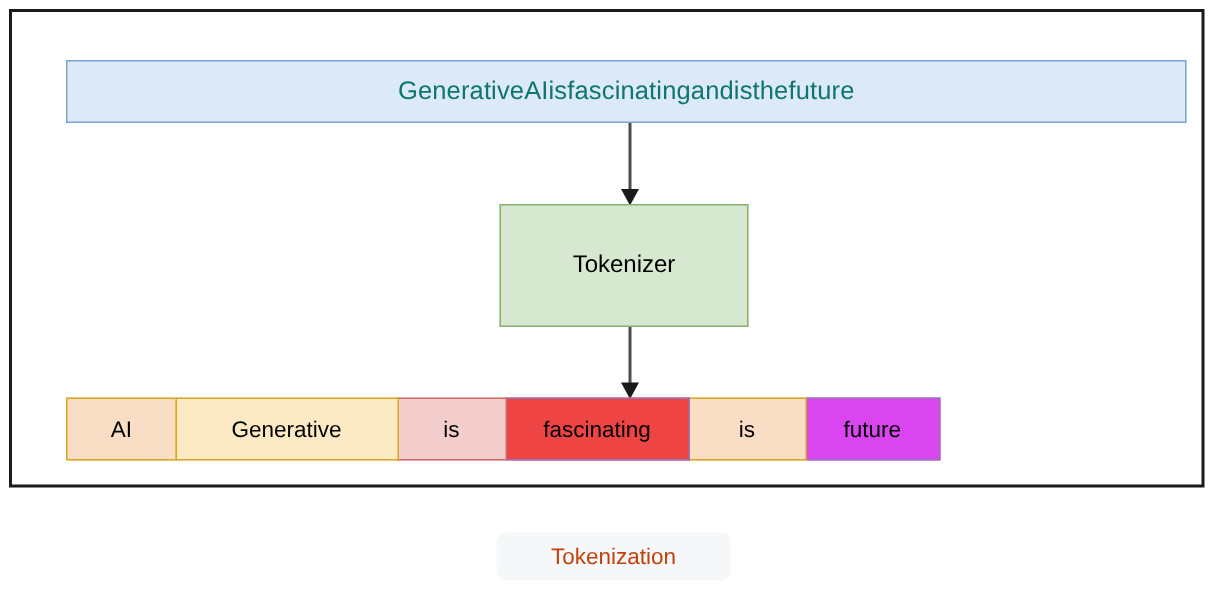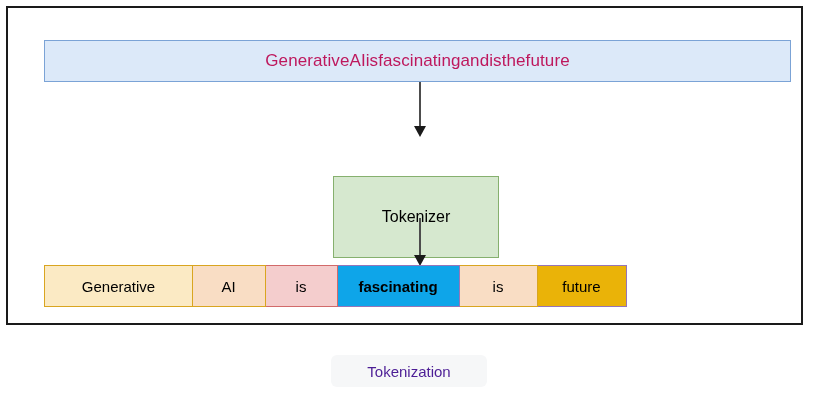--- a/index.html
+++ b/index.html
@@ -36,39 +36,38 @@
     height: 42px;
     box-sizing: border-box;
     background: #dce9f9;
     border: 1.5px solid #7ba3d6;
     display: flex;
     align-items: center;
     justify-content: center;
   }
   #input-box .label {
     font-size: 17px;
-    color: #be185d;
+    color: #0f766e;
     letter-spacing: 0.1px;
     white-space: nowrap;
   }
 
   
   #tokenizer-box {
     position: absolute;
     left: 325px;
     top: 128px;
     width: 166px;
     height: 82px;
     box-sizing: border-box;
     background: #d6e8cf;
     border: 1.5px solid #86b06e;
     display: flex;
     align-items: center;
     justify-content: center;
-    margin-top: 40px;
   }
   #tokenizer-box .label {
     font-size: 16px;
     color: #000000;
     white-space: nowrap;
   }
 
   
   .arrow {
     position: absolute;
@@ -129,21 +128,21 @@
     width: 156px;
     height: 32px;
     background: #f6f7f8;
     border-radius: 6px;
     display: flex;
     align-items: center;
     justify-content: center;
   }
   #caption .label {
     font-size: 15px;
-    color: #4c1d95;
+    color: #c2410c;
     white-space: nowrap;
   }
 </style>
 </head>
 <body>
 
 <div id="diagram-frame">
 
   <div id="input-box" style="background: rgb(220, 233, 249); border-color: rgb(123, 163, 214);">
     <span class="label">GenerativeAIisfascinatingandisthefuture</span>
@@ -157,36 +156,36 @@
   <div id="tokenizer-box" style="background: rgb(214, 232, 207); border-color: rgb(134, 176, 110);">
     <span class="label">Tokenizer</span>
   </div>
 
   <div class="arrow" id="arrow-tokenizer-to-tokens">
     <div class="shaft"></div>
     <div class="head"></div>
   </div>
 
   <div id="token-row">
+      <div class="token" style="width: 74px; background: rgb(249, 221, 196); border-color: rgb(217, 165, 32); z-index: 7;">
+        <span>AI</span>
+      </div>
       <div class="token" style="width: 149px; background: rgb(251, 234, 196); border-color: rgb(217, 165, 32); z-index: 8;">
         <span>Generative</span>
-      </div>
-      <div class="token" style="width: 74px; background: rgb(249, 221, 196); border-color: rgb(217, 165, 32); z-index: 7;">
-        <span>AI</span>
       </div>
       <div class="token" style="width: 74px; background: rgb(244, 205, 205); border-color: rgb(210, 106, 106); z-index: 6;">
         <span>is</span>
       </div>
-      <div class="token" style="width: 123px; background: #0ea5e9; border-color: rgb(149, 117, 184); z-index: 5; font-weight: bold;">
+      <div class="token" style="width: 123px; background: #ef4444; border-color: rgb(149, 117, 184); z-index: 5;">
         <span>fascinating</span>
       </div>
       <div class="token" style="width: 80px; background: rgb(249, 221, 196); border-color: rgb(217, 165, 32); z-index: 3;">
         <span>is</span>
       </div>
-      <div class="token" style="width: 90px; background: #eab308; border-color: rgb(149, 117, 184); z-index: 1;">
+      <div class="token" style="width: 90px; background: #d946ef; border-color: rgb(149, 117, 184); z-index: 1;">
         <span>future</span>
       </div>
     </div>
 
 </div>
 
 <div id="caption">
   <span class="label">Tokenization</span>
 </div>
 

